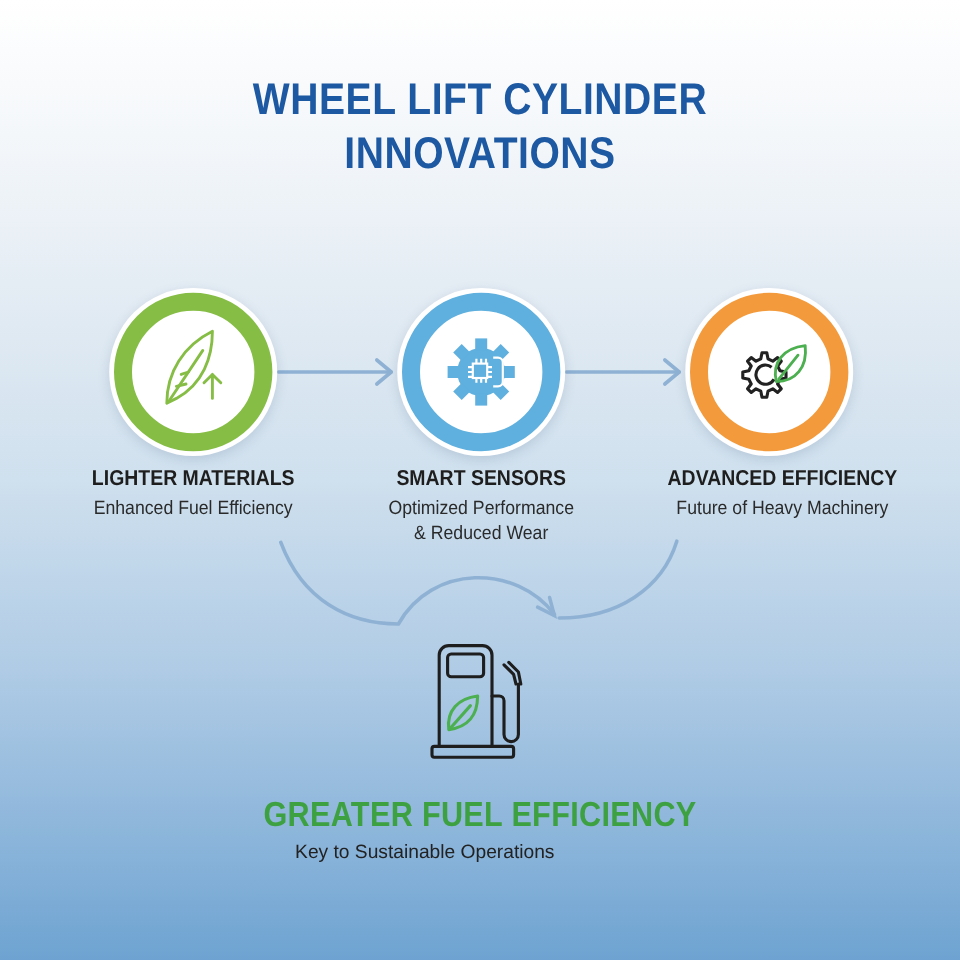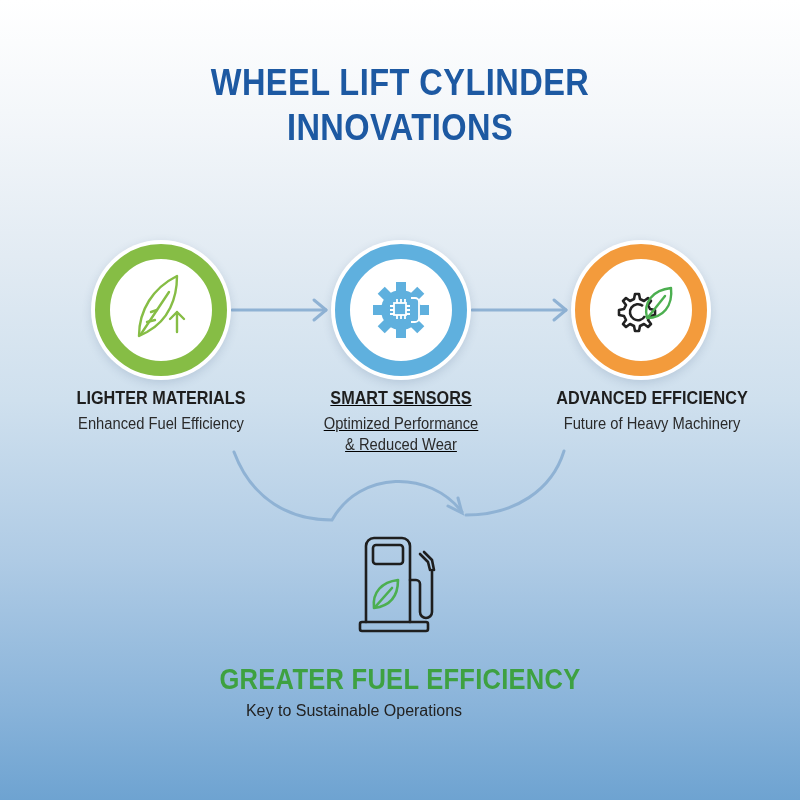--- a/index.html
+++ b/index.html
@@ -118,21 +118,21 @@
   </svg>
 </div>
 
 <div class="label" style="left:31px; top:388px;">
   <div class="head">LIGHTER MATERIALS</div>
   <div class="sub">
     <div>Enhanced Fuel Efficiency</div>
   </div>
 </div>
 
-<div class="label" style="left:271px; top:388px;text-decoration:underline;">
+<div class="label" style="left:271px; top:388px;">
   <div class="head">SMART SENSORS</div>
   <div class="sub">
     <div>Optimized Performance</div>
     <div>&amp; Reduced Wear</div>
   </div>
 </div>
 
 <div class="label" style="left:522px; top:388px;">
   <div class="head">ADVANCED EFFICIENCY</div>
   <div class="sub">

